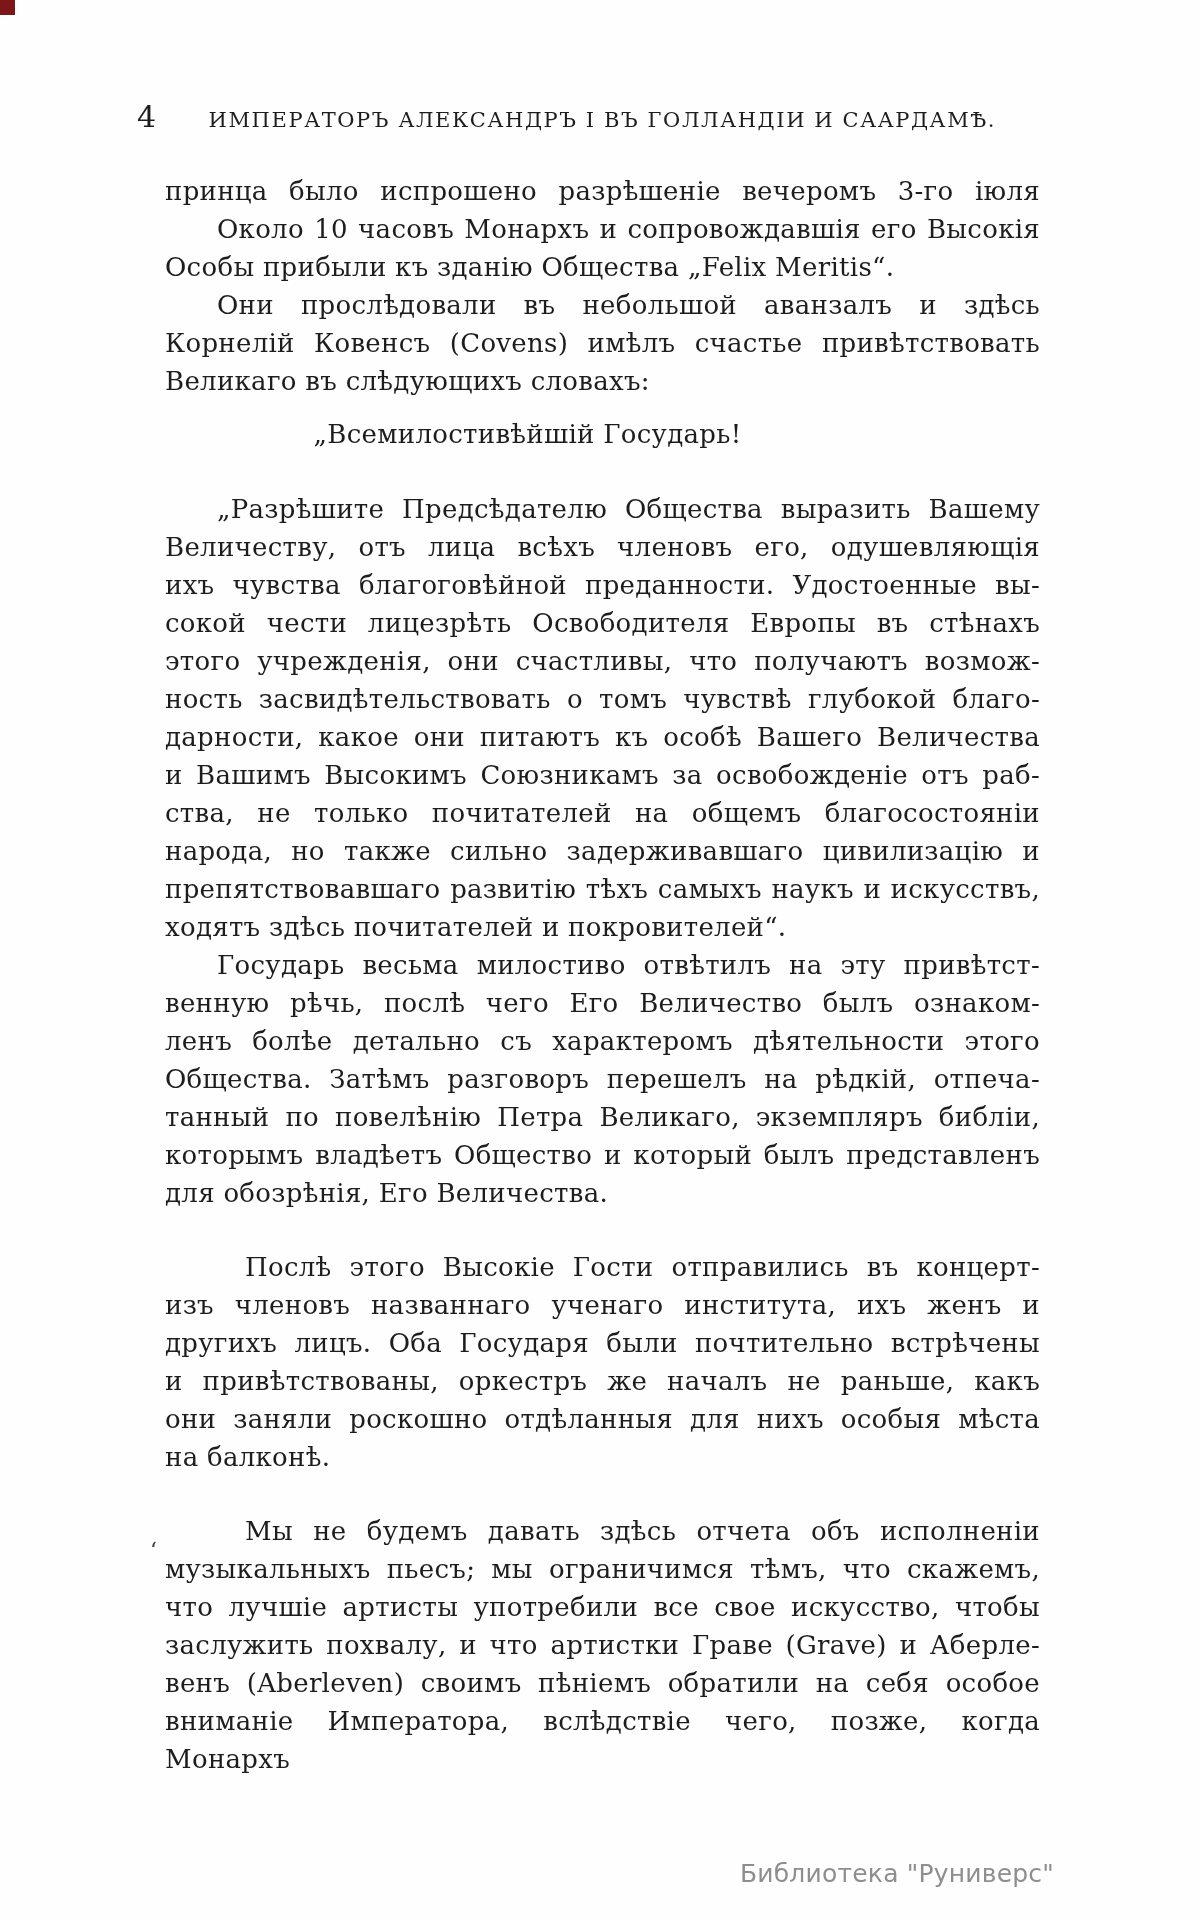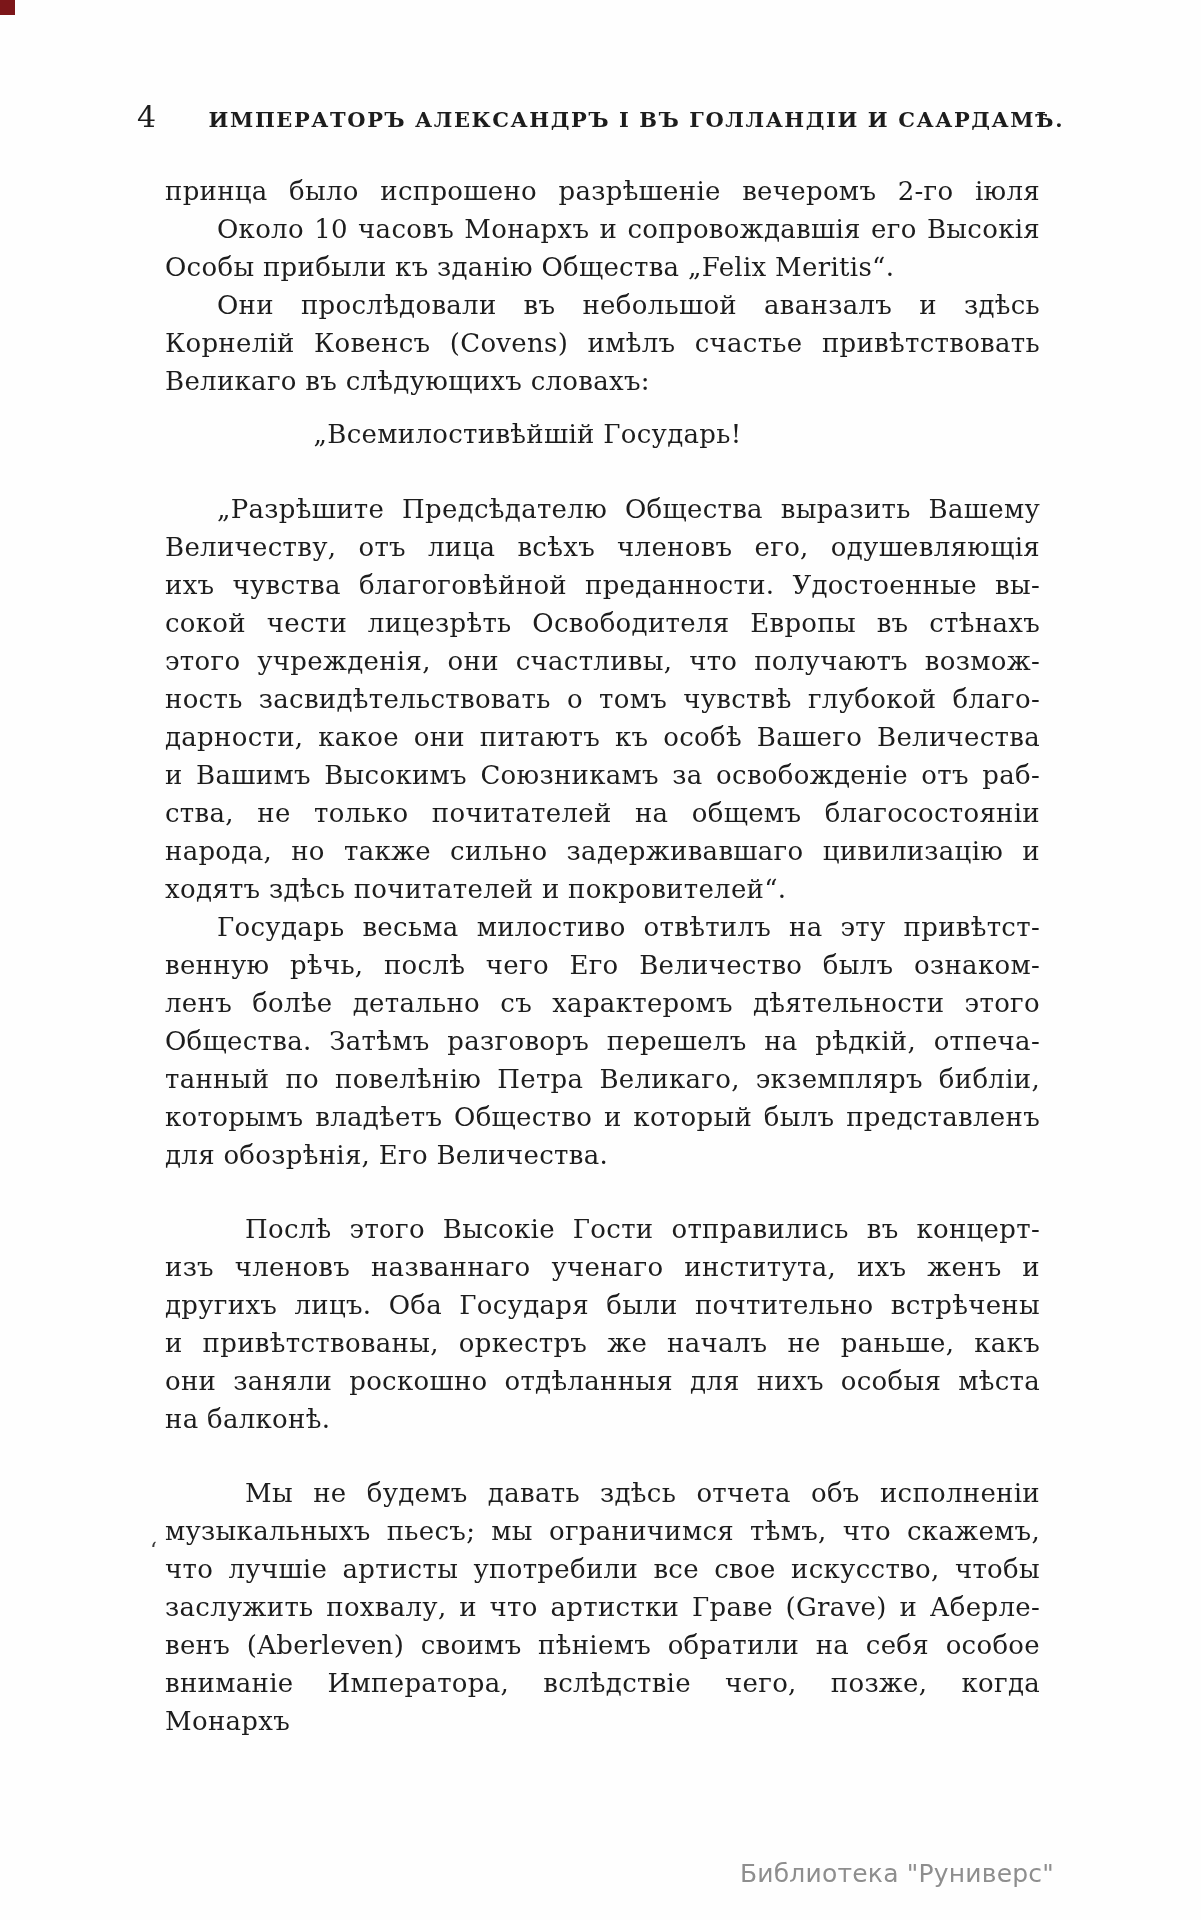--- a/index.html
+++ b/index.html
@@ -27,21 +27,21 @@
     white-space: nowrap;
   }
   .page-number {
     font-size: 30px;
     letter-spacing: 0.5px;
   }
   .head-title {
     margin-left: 52px;
     font-size: 21px;
     letter-spacing: 1.6px;
-    font-weight: bold;
+    font-weight: normal;
   }
   .text-block {
     position: absolute;
     top: 172px; left: 165px;
     width: 875px;
     font-size: 26px;
     line-height: 38px;
     letter-spacing: 0.3px;
   }
   .para { margin: 0; }
@@ -83,21 +83,21 @@
 
   <div class="corner-mark"></div>
 
   <div class="running-head">
     <span class="page-number">4</span>
     <span class="head-title">ИМПЕРАТОРЪ АЛЕКСАНДРЪ I ВЪ ГОЛЛАНДІИ И СААРДАМѢ.</span>
   </div>
 
   <div class="text-block">
       <div class="para plain">
-        <div class="line first">принца было испрошено разрѣшеніе вечеромъ 2-го іюля</div>
+        <div class="line first">принца было испрошено разрѣшеніе вечеромъ 3-го іюля</div>
       </div>
       <div class="para indent">
         <div class="line first">Около 10 часовъ Монархъ и сопровождавшія его Высокія</div>
         <div class="line last">Особы прибыли къ зданію Общества „Felix Meritis“.</div>
       </div>
       <div class="para indent">
         <div class="line first">Они прослѣдовали въ небольшой аванзалъ и здѣсь</div>
         <div class="line">Корнелій Ковенсъ (Covens) имѣлъ счастье привѣтствовать</div>
         <div class="line last">Великаго въ слѣдующихъ словахъ:</div>
       </div>
@@ -108,20 +108,21 @@
         <div class="line first">„Разрѣшите Предсѣдателю Общества выразить Вашему</div>
         <div class="line">Величеству, отъ лица всѣхъ членовъ его, одушевляющія</div>
         <div class="line">ихъ чувства благоговѣйной преданности. Удостоенные вы-</div>
         <div class="line">сокой чести лицезрѣть Освободителя Европы въ стѣнахъ</div>
         <div class="line">этого учрежденія, они счастливы, что получаютъ возмож-</div>
         <div class="line">ность засвидѣтельствовать о томъ чувствѣ глубокой благо-</div>
         <div class="line">дарности, какое они питаютъ къ особѣ Вашего Величества</div>
         <div class="line">и Вашимъ Высокимъ Союзникамъ за освобожденіе отъ раб-</div>
         <div class="line">ства, не только почитателей на общемъ благосостояніи</div>
         <div class="line">народа, но также сильно задерживавшаго цивилизацію и</div>
+        <div class="line">препятствовавшаго развитію тѣхъ самыхъ наукъ и искусствъ,</div>
         <div class="line last">ходятъ здѣсь почитателей и покровителей“.</div>
       </div>
       <div class="para indent">
         <div class="line first">Государь весьма милостиво отвѣтилъ на эту привѣтст-</div>
         <div class="line">венную рѣчь, послѣ чего Его Величество былъ ознаком-</div>
         <div class="line">ленъ болѣе детально съ характеромъ дѣятельности этого</div>
         <div class="line">Общества. Затѣмъ разговоръ перешелъ на рѣдкій, отпеча-</div>
         <div class="line">танный по повелѣнію Петра Великаго, экземпляръ библіи,</div>
         <div class="line">которымъ владѣетъ Общество и который былъ представленъ</div>
         <div class="line last">для обозрѣнія, Его Величества.</div>

